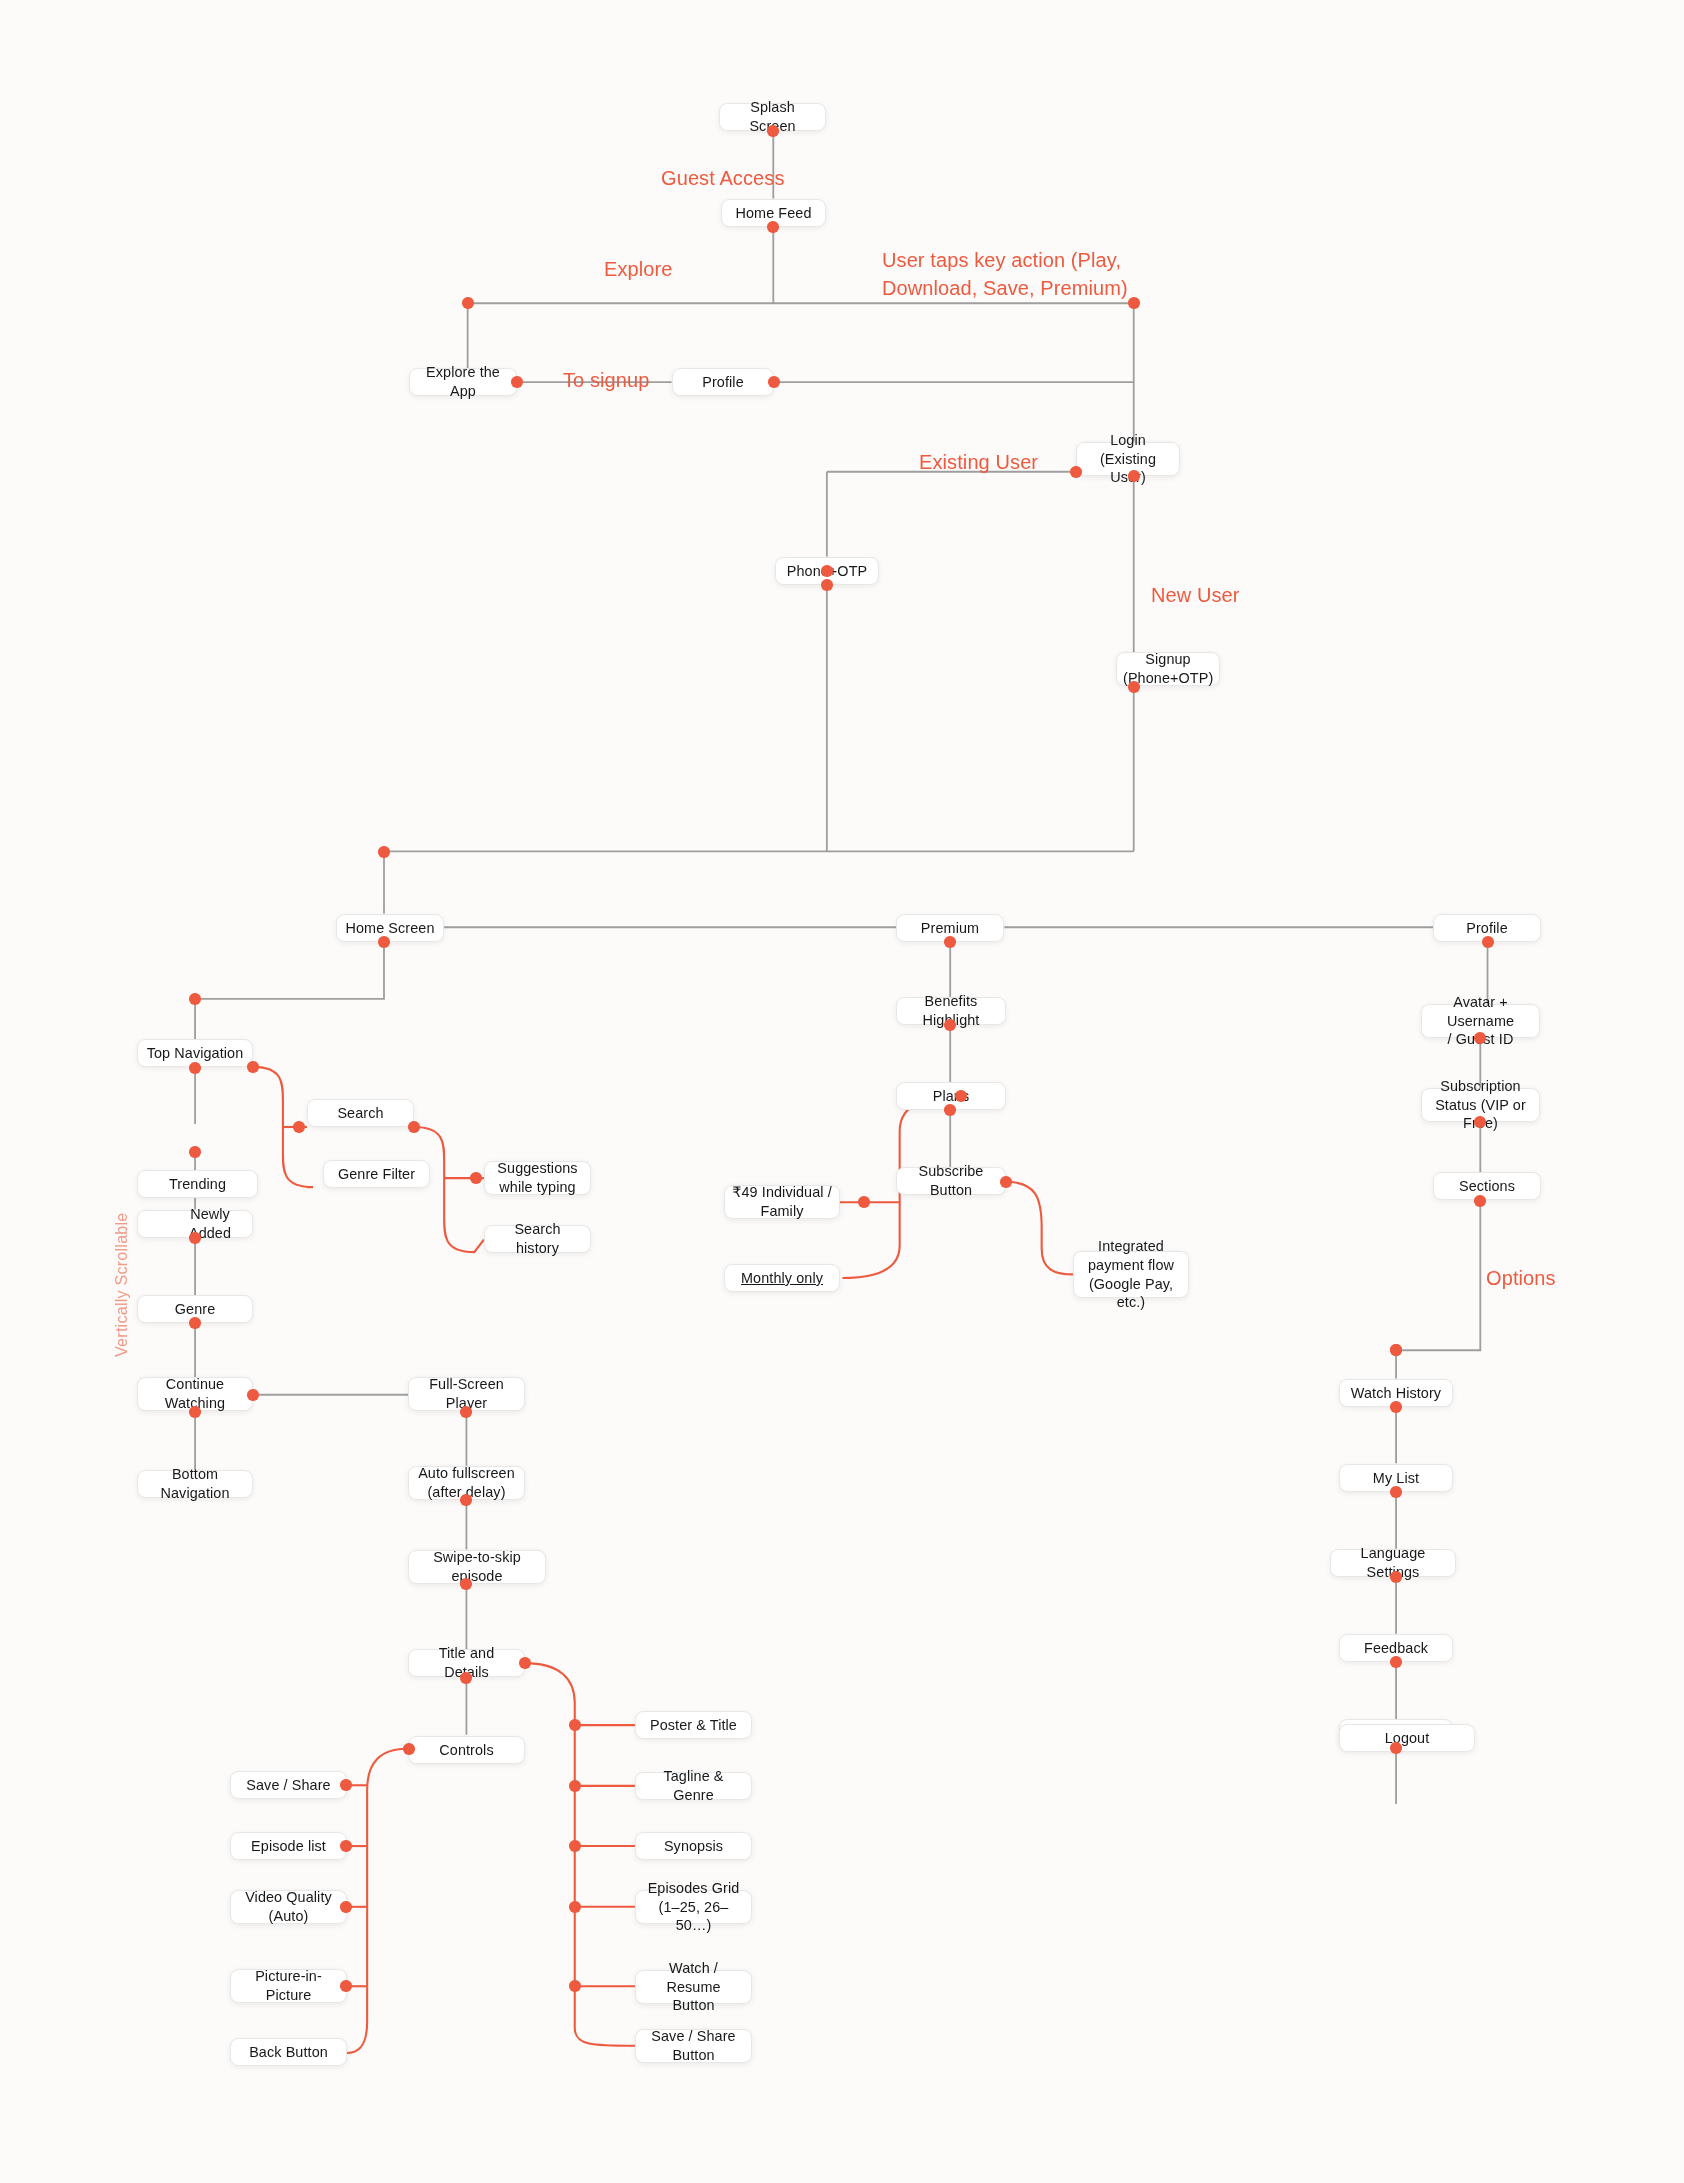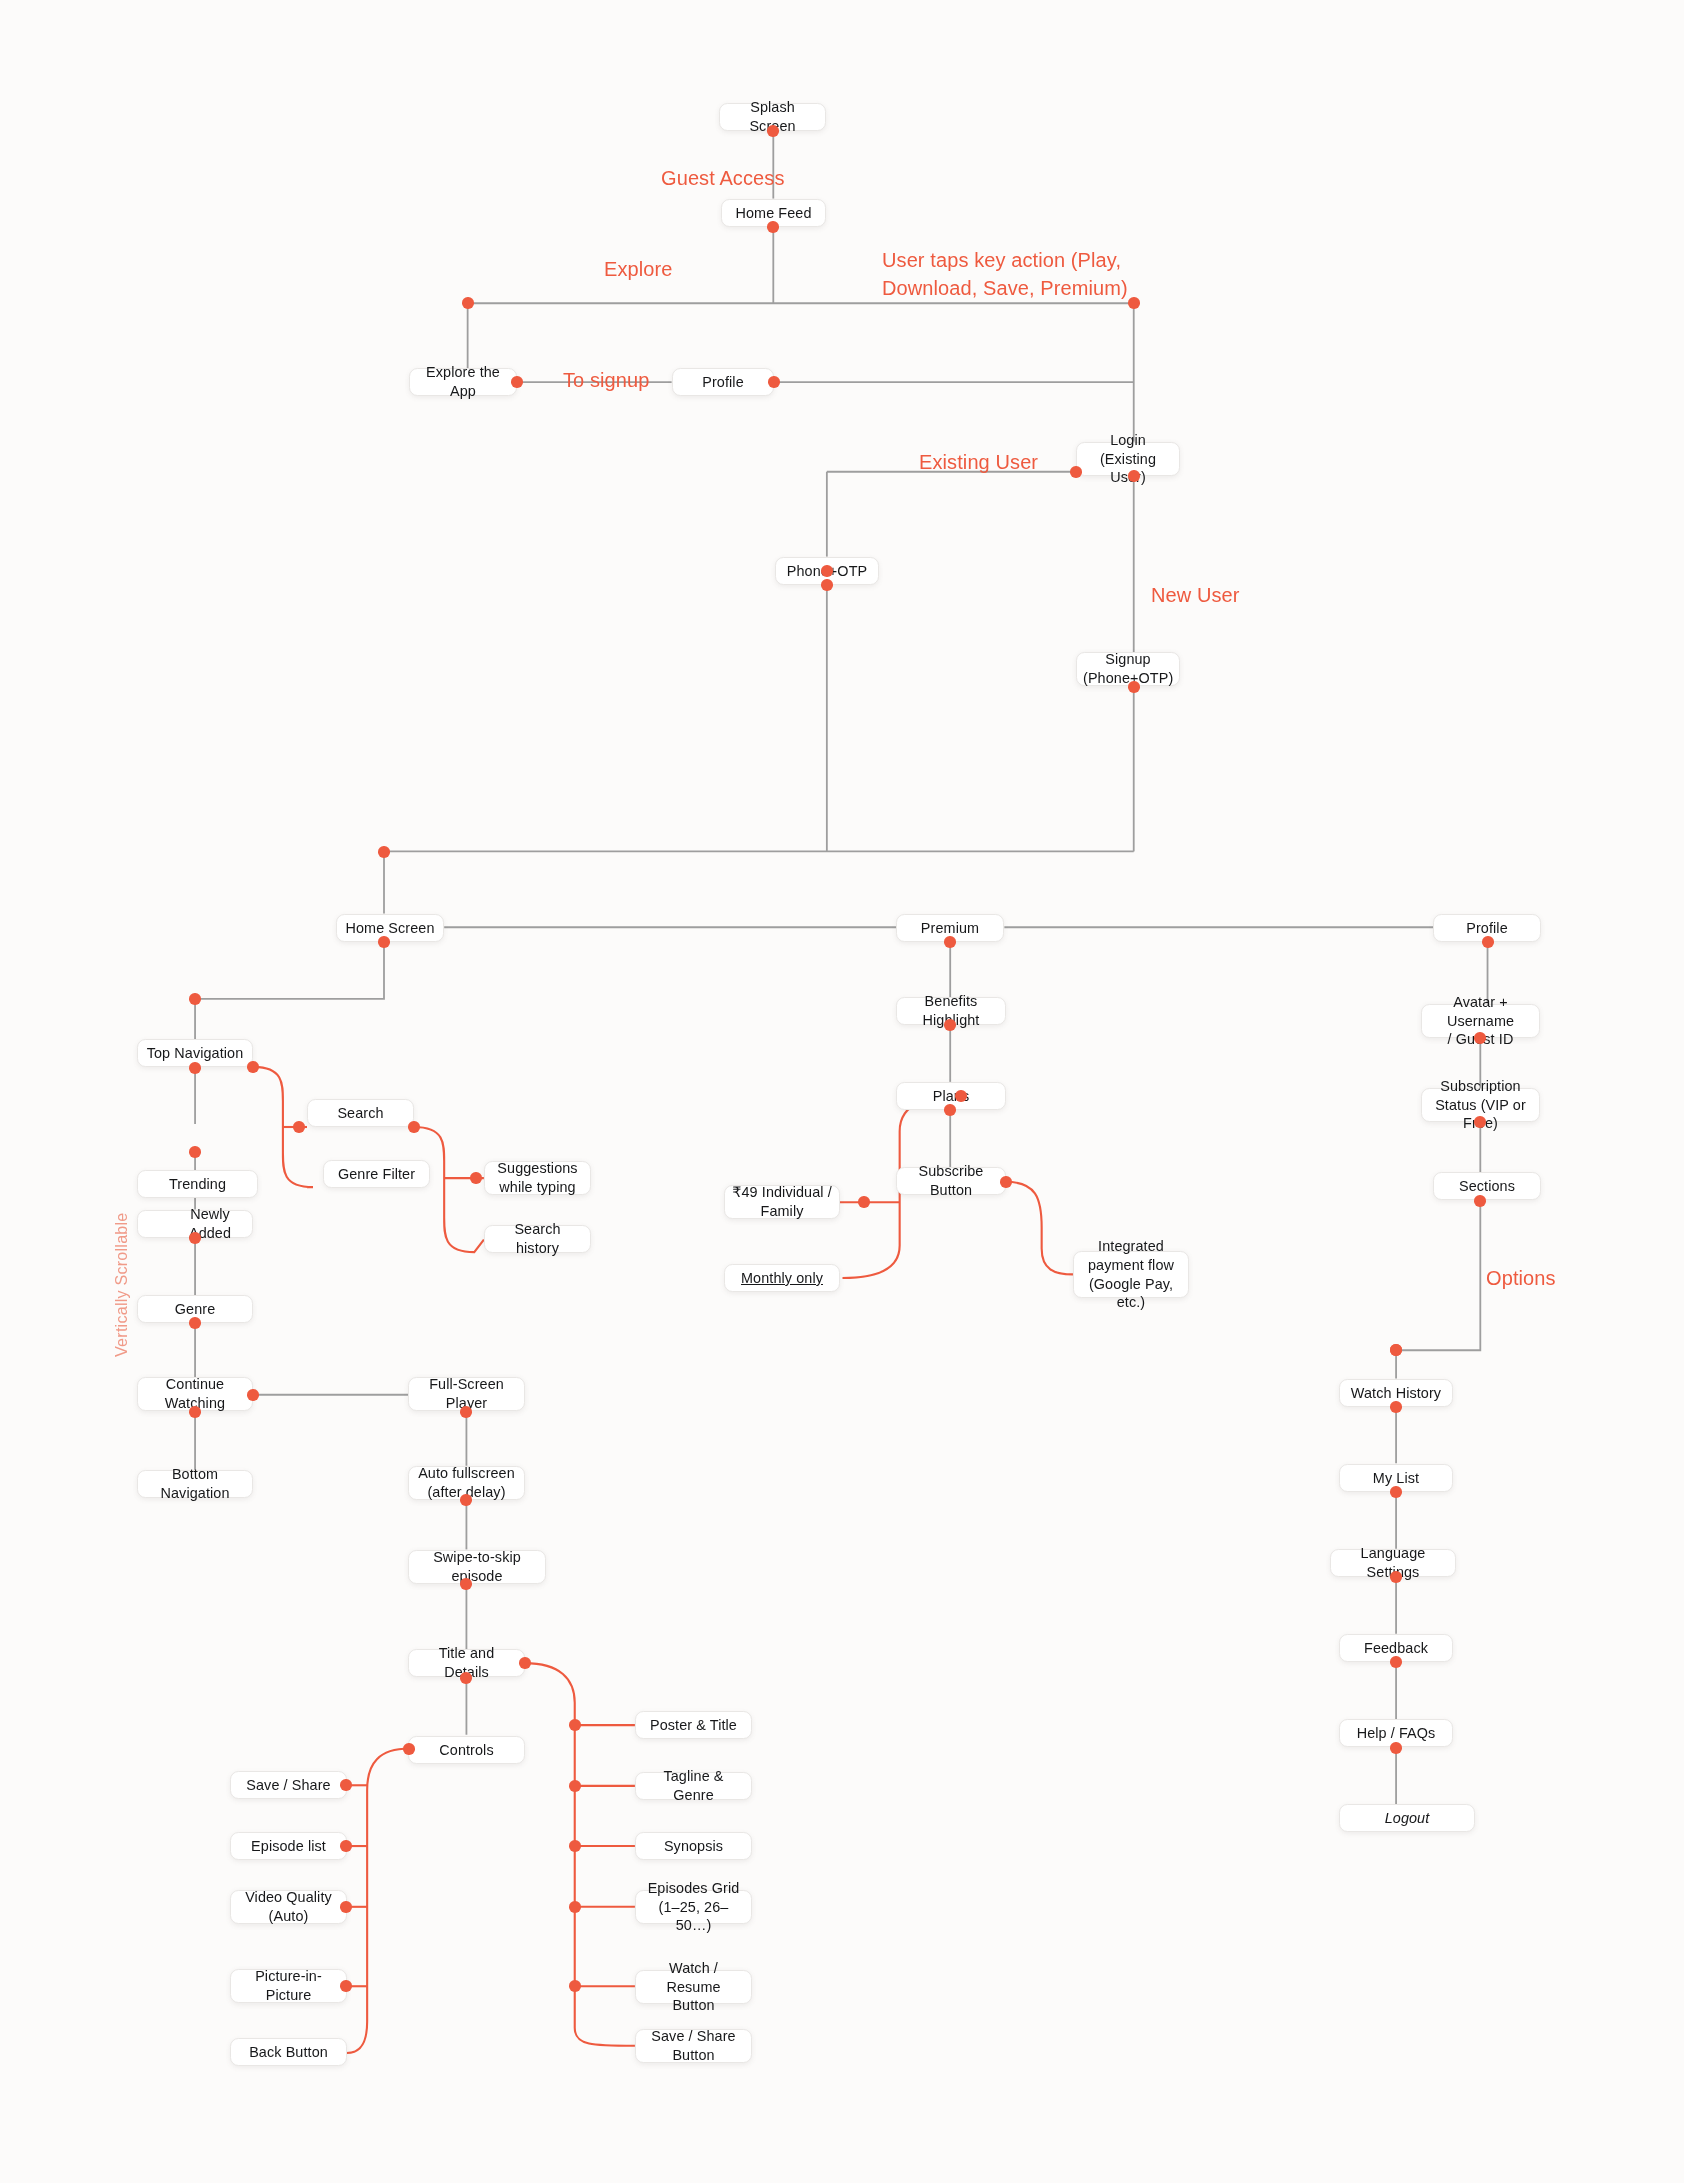--- a/index.html
+++ b/index.html
@@ -150,21 +150,21 @@
       <div class="node" style="left: 672px; top: 368px; width: 102px; height: 28px;">
         <span>Profile</span>
       </div>
       <div class="node" style="left: 1076px; top: 442px; width: 104px; height: 34px;">
         <span>Login (Existing
 User)</span>
       </div>
       <div class="node" style="left: 775px; top: 557px; width: 104px; height: 28px;">
         <span>Phone+OTP</span>
       </div>
-      <div class="node" style="left: 1076px; top: 652px; width: 104px; height: 34px;">
+      <div class="node" style="left: 1116px; top: 652px; width: 104px; height: 34px;">
         <span>Signup
 (Phone+OTP)</span>
       </div>
       <div class="node" style="left: 336px; top: 914px; width: 108px; height: 28px;">
         <span>Home Screen</span>
       </div>
       <div class="node" style="left: 896px; top: 914px; width: 108px; height: 28px;">
         <span>Premium</span>
       </div>
       <div class="node" style="left: 1433px; top: 914px; width: 108px; height: 28px;">
@@ -242,21 +242,21 @@
       </div>
       <div class="node" style="left: 1330px; top: 1549px; width: 126px; height: 28px;">
         <span>Language Settings</span>
       </div>
       <div class="node" style="left: 1339px; top: 1634px; width: 114px; height: 28px;">
         <span>Feedback</span>
       </div>
       <div class="node" style="left: 1339px; top: 1719px; width: 114px; height: 28px;">
         <span>Help / FAQs</span>
       </div>
-      <div class="node" style="left: 1339px; top: 1804px; width: 136px; height: 28px; font-style: italic;">
+      <div class="node" style="left: 1339px; top: 1724px; width: 136px; height: 28px;">
         <span>Logout</span>
       </div>
       <div class="node" style="left: 408px; top: 1377px; width: 117px; height: 34px;">
         <span>Full-Screen
 Player</span>
       </div>
       <div class="node" style="left: 408px; top: 1466px; width: 117px; height: 34px;">
         <span>Auto fullscreen
 (after delay)</span>
       </div>

